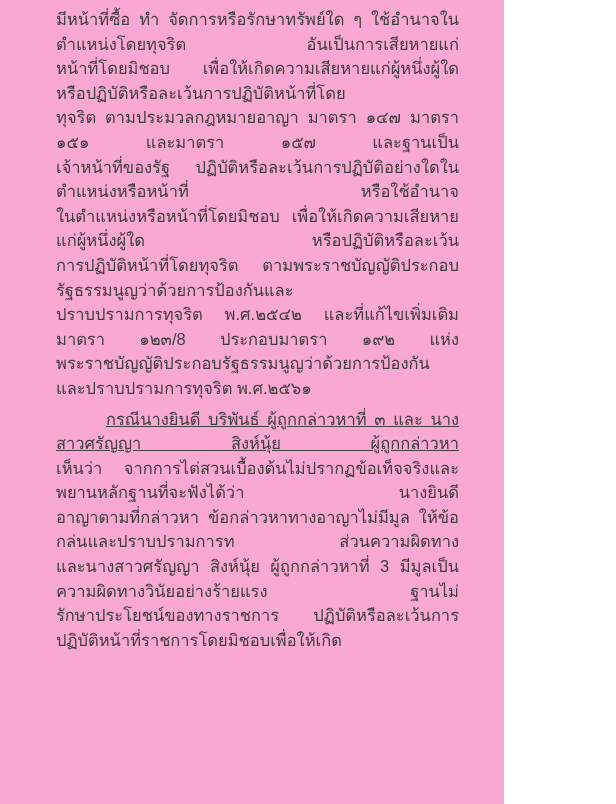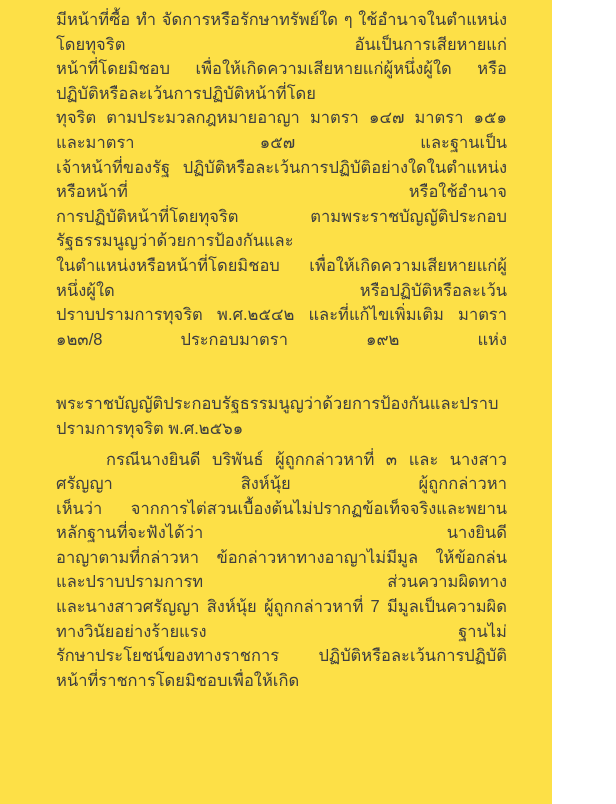--- a/index.html
+++ b/index.html
@@ -2,69 +2,69 @@
 <html lang="th"><head>
 <meta charset="utf-8">
 <style>
   html, body {
     margin: 0;
     padding: 0;
     background: #ffffff;
   }
   .page {
     position: relative;
-    width: 552px;
+    width: 504px;
     height: 804px;
-    background: #fde047;
+    background: #f9a8d4;
     overflow: hidden;
     font-family: "Liberation Sans", "DejaVu Sans", sans-serif;
     color: #3f3f3f;
   }
   .content {
     padding: 7px 45px 0 56px;
     font-size: 16.5px;
   }
   .para {
     margin: 0 0 6px 0;
   }
   .line {
     display: block;
     line-height: 24.6px;
     text-align: justify;
     text-align-last: justify;
     white-space: normal;
   }
   .line.last {
     text-align-last: left;
-    margin-top: 40px;
   }
   .line.indent {
     text-indent: 50px;
+    text-decoration: underline;
   }
 </style>
 </head>
 <body>
 
 <div class="page">
   <div class="content">
 
     <div class="para">
       <span class="line">มีหน้าที่ซื้อ ทำ จัดการหรือรักษาทรัพย์ใด ๆ ใช้อำนาจในตำแหน่งโดยทุจริต อันเป็นการเสียหายแก่</span>
       <span class="line">หน้าที่โดยมิชอบ เพื่อให้เกิดความเสียหายแก่ผู้หนึ่งผู้ใด หรือปฏิบัติหรือละเว้นการปฏิบัติหน้าที่โดย</span>
       <span class="line">ทุจริต ตามประมวลกฎหมายอาญา มาตรา ๑๔๗ มาตรา ๑๕๑ และมาตรา ๑๕๗ และฐานเป็น</span>
       <span class="line">เจ้าหน้าที่ของรัฐ ปฏิบัติหรือละเว้นการปฏิบัติอย่างใดในตำแหน่งหรือหน้าที่ หรือใช้อำนาจ</span>
+      <span class="line">ในตำแหน่งหรือหน้าที่โดยมิชอบ เพื่อให้เกิดความเสียหายแก่ผู้หนึ่งผู้ใด หรือปฏิบัติหรือละเว้น</span>
       <span class="line">การปฏิบัติหน้าที่โดยทุจริต ตามพระราชบัญญัติประกอบรัฐธรรมนูญว่าด้วยการป้องกันและ</span>
-      <span class="line">ในตำแหน่งหรือหน้าที่โดยมิชอบ เพื่อให้เกิดความเสียหายแก่ผู้หนึ่งผู้ใด หรือปฏิบัติหรือละเว้น</span>
       <span class="line">ปราบปรามการทุจริต พ.ศ.๒๕๔๒ และที่แก้ไขเพิ่มเติม มาตรา ๑๒๓/8 ประกอบมาตรา ๑๙๒ แห่ง</span>
       <span class="line last">พระราชบัญญัติประกอบรัฐธรรมนูญว่าด้วยการป้องกันและปราบปรามการทุจริต พ.ศ.๒๕๖๑</span>
     </div>
 
     <div class="para">
       <span class="line indent">กรณีนางยินดี  บริพันธ์ ผู้ถูกกล่าวหาที่ ๓ และ นางสาวศรัญญา สิงห์นุ้ย ผู้ถูกกล่าวหา</span>
       <span class="line">เห็นว่า   จากการไต่สวนเบื้องต้นไม่ปรากฏข้อเท็จจริงและพยานหลักฐานที่จะฟังได้ว่า นางยินดี</span>
       <span class="line">อาญาตามที่กล่าวหา ข้อกล่าวหาทางอาญาไม่มีมูล ให้ข้อกล่นและปราบปรามการท ส่วนความผิดทาง</span>
-      <span class="line">และนางสาวศรัญญา สิงห์นุ้ย ผู้ถูกกล่าวหาที่ 7 มีมูลเป็นความผิดทางวินัยอย่างร้ายแรง ฐานไม่</span>
+      <span class="line">และนางสาวศรัญญา สิงห์นุ้ย ผู้ถูกกล่าวหาที่ 3 มีมูลเป็นความผิดทางวินัยอย่างร้ายแรง ฐานไม่</span>
       <span class="line">รักษาประโยชน์ของทางราชการ ปฏิบัติหรือละเว้นการปฏิบัติหน้าที่ราชการโดยมิชอบเพื่อให้เกิด</span>
 
     </div>
 
   </div>
 </div>
 
 </body></html>

